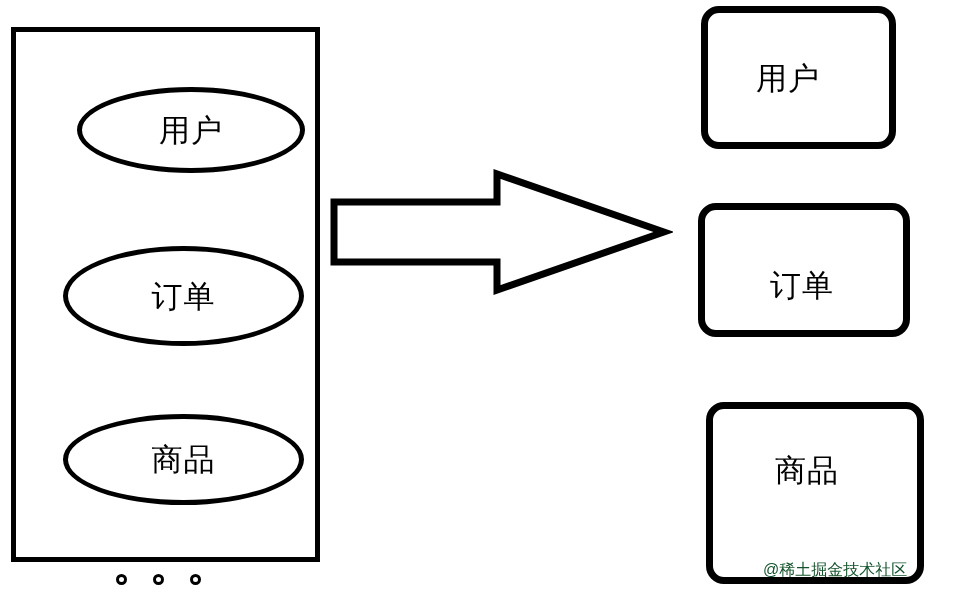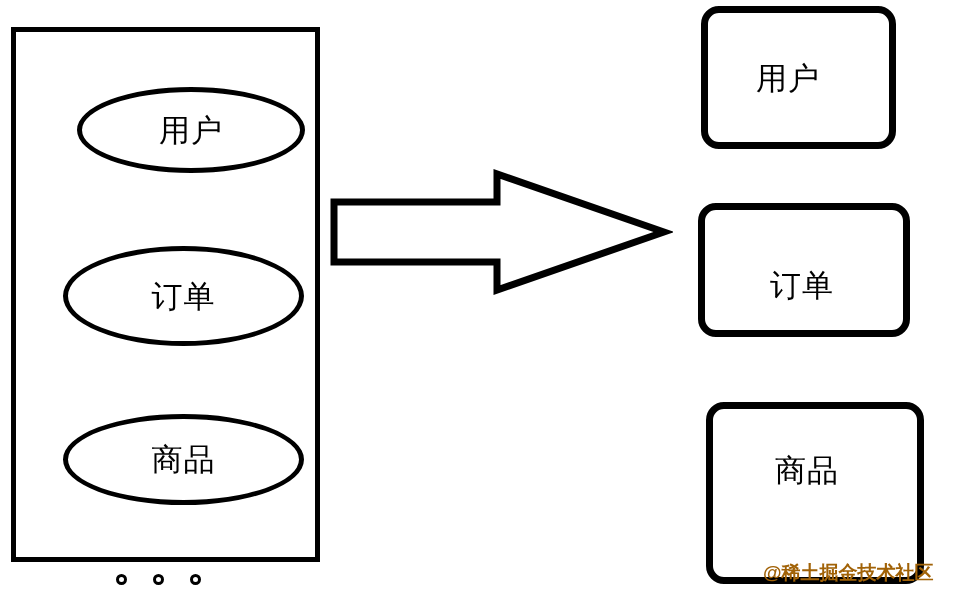--- a/index.html
+++ b/index.html
@@ -113,26 +113,25 @@
   #service-order   .service-label { left: 65px; top: 60px; }
 
   #service-product { left: 706px; top: 402px; width: 218px; height: 182px; }
   #service-product .service-label { left: 62px; top: 46px; }
 
   
   #watermark {
     position: absolute;
     left: 763px;
     top: 560px;
-    font-size: 19px;
-    color: #a16207;
+    font-size: 16px;
+    color: #14532d;
     white-space: nowrap;
     letter-spacing: 0px;
     user-select: none;
-    font-weight: bold;
   }
 </style>
 </head>
 <body>
 
 <div id="diagram-canvas">
 
   <div class="monolith-box">
 
     <div class="module-ellipse" id="ellipse-user">

